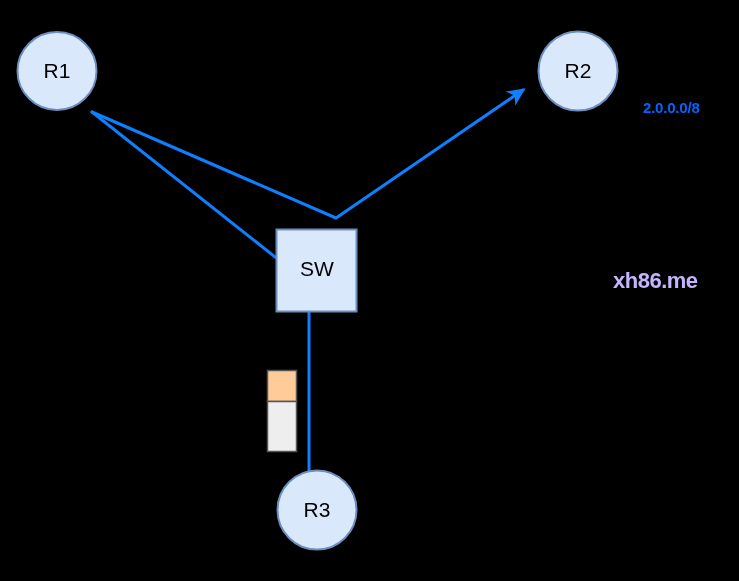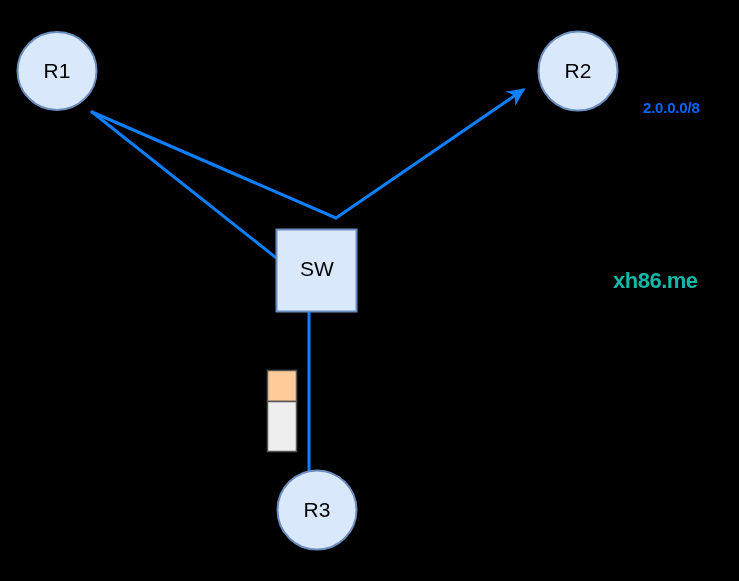--- a/index.html
+++ b/index.html
@@ -44,21 +44,21 @@
     font-weight: bold;
     color: #0066ff;
     white-space: nowrap;
     letter-spacing: -0.2px;
   }
   .watermark {
     position: absolute;
     font-family: "Liberation Sans", sans-serif;
     font-size: 22px;
     font-weight: bold;
-    color: #14b8a6;
+    color: #c4b5fd;
     white-space: nowrap;
     letter-spacing: -0.5px;
   }
 </style>
 </head>
 <body>
 
 <div id="canvas">
 
   <svg class="diagram-svg" viewBox="0 0 739 581" xmlns="http://www.w3.org/2000/svg">

